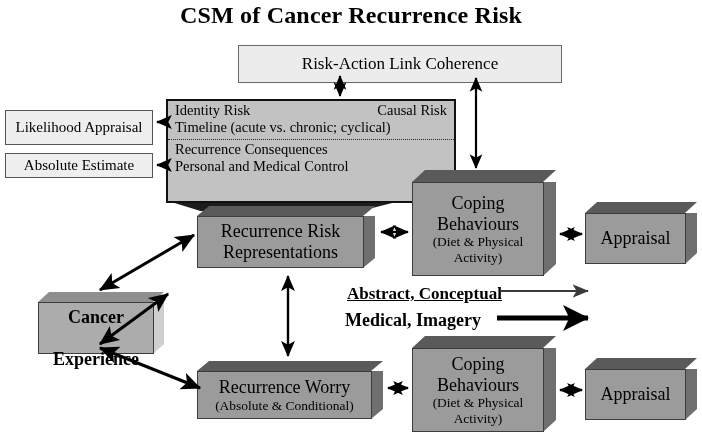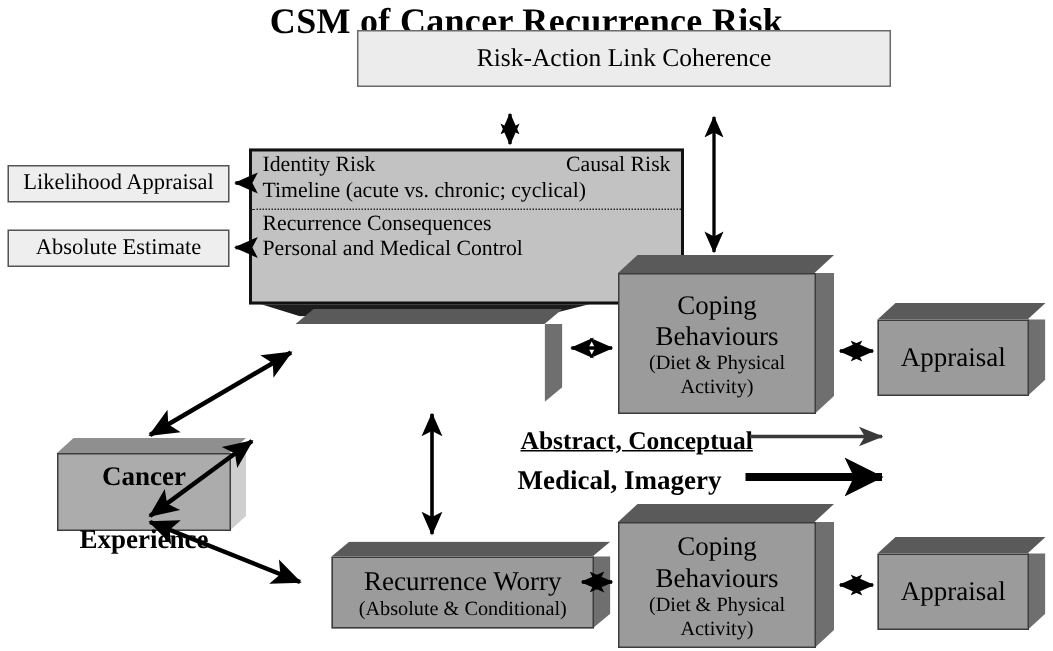--- a/index.html
+++ b/index.html
@@ -44,25 +44,25 @@
   svg.arrows{position:absolute;left:0;top:0;width:702px;height:434px;
              overflow:visible;pointer-events:none;}
 </style>
 </head>
 <body>
 
 <div id="stage">
 
   <div class="ttl">CSM of Cancer Recurrence Risk</div>
 
-  <div class="flatbox" style="left:238px;top:20px;width:356px;height:38px;text-align:center;">
+  <div class="flatbox" style="left:238px;top:45px;width:324px;height:38px;text-align:center;">
     <span>Risk-Action Link Coherence</span>
   </div>
 
-  <div class="flatbox sm" style="left:5px;top:110px;width:148px;height:25px;font-family:Liberation Serif, serif;">
+  <div class="flatbox sm" style="left:5px;top:110px;width:148px;height:35px;font-family:Liberation Serif, serif;">
     <span>Likelihood Appraisal</span>
   </div>
   <div class="flatbox sm" style="left:5px;top:153px;width:148px;height:25px;">
     <span>Absolute Estimate</span>
   </div>
 
   <div class="panel-shadow" style="left:168px;top:201px;width:232px;height:10px;
        clip-path:polygon(0 0,100% 0,83% 100%,14% 100%);"></div>
 
   <div class="panel" style="left:166px;top:99px;width:290px;height:104px;">
@@ -77,20 +77,24 @@
       <div>Recurrence Consequences</div>
       <div>Personal and Medical Control</div>
     </div>
   </div>
 
   <div class="box3d" style="left:197px;top:206px;width:178px;height:62px;">
     <div class="top" style="left:0;top:0;width:178px;height:10px;
          clip-path:polygon(12px 0,100% 0,calc(100% - 12px) 100%,0 100%);"></div>
     <div class="side" style="left:166px;top:10px;width:12px;height:52px;
          clip-path:polygon(0 0,100% -10px,100% calc(100% - 10px),0 100%);"></div>
+    <div class="face" style="top:10px;width:167px;height:52px;">
+      <div class="t1">Recurrence Risk</div>
+      <div class="t1">Representations</div>
+    </div>
   </div>
 
   <div class="box3d" style="left:412px;top:170px;width:144px;height:106px;">
     <div class="top" style="left:0;top:0;width:144px;height:12px;
          clip-path:polygon(13px 0,100% 0,calc(100% - 13px) 100%,0 100%);"></div>
     <div class="side" style="left:131px;top:12px;width:13px;height:94px;
          clip-path:polygon(0 0,100% -12px,100% calc(100% - 12px),0 100%);"></div>
     <div class="face" style="top:12px;width:132px;height:94px;">
       <div class="t1">Coping</div>
       <div class="t1">Behaviours</div>
@@ -113,21 +117,21 @@
     <div class="top" style="left:0;top:0;width:126px;height:10px;
          clip-path:polygon(11px 0,100% 0,calc(100% - 11px) 100%,0 100%);"></div>
     <div class="side" style="left:115px;top:10px;width:11px;height:52px;
          clip-path:polygon(0 0,100% -10px,100% calc(100% - 10px),0 100%);"></div>
     <div class="face" style="top:10px;width:116px;height:52px;">
       <div class="t1 bold">Cancer</div>
       <div class="t1 bold">Experience</div>
     </div>
   </div>
 
-  <div class="box3d" style="left:197px;top:361px;width:154px;height:58px;margin-left:24px;">
+  <div class="box3d" style="left:197px;top:361px;width:154px;height:58px;">
     <div class="top" style="left:0;top:0;width:186px;height:10px;
          clip-path:polygon(12px 0,100% 0,calc(100% - 12px) 100%,0 100%);"></div>
     <div class="side" style="left:174px;top:10px;width:12px;height:48px;
          clip-path:polygon(0 0,100% -10px,100% calc(100% - 10px),0 100%);"></div>
     <div class="face" style="top:10px;width:175px;height:48px;">
       <div class="t1">Recurrence Worry</div>
       <div class="t2">(Absolute &amp; Conditional)</div>
     </div>
   </div>
 

